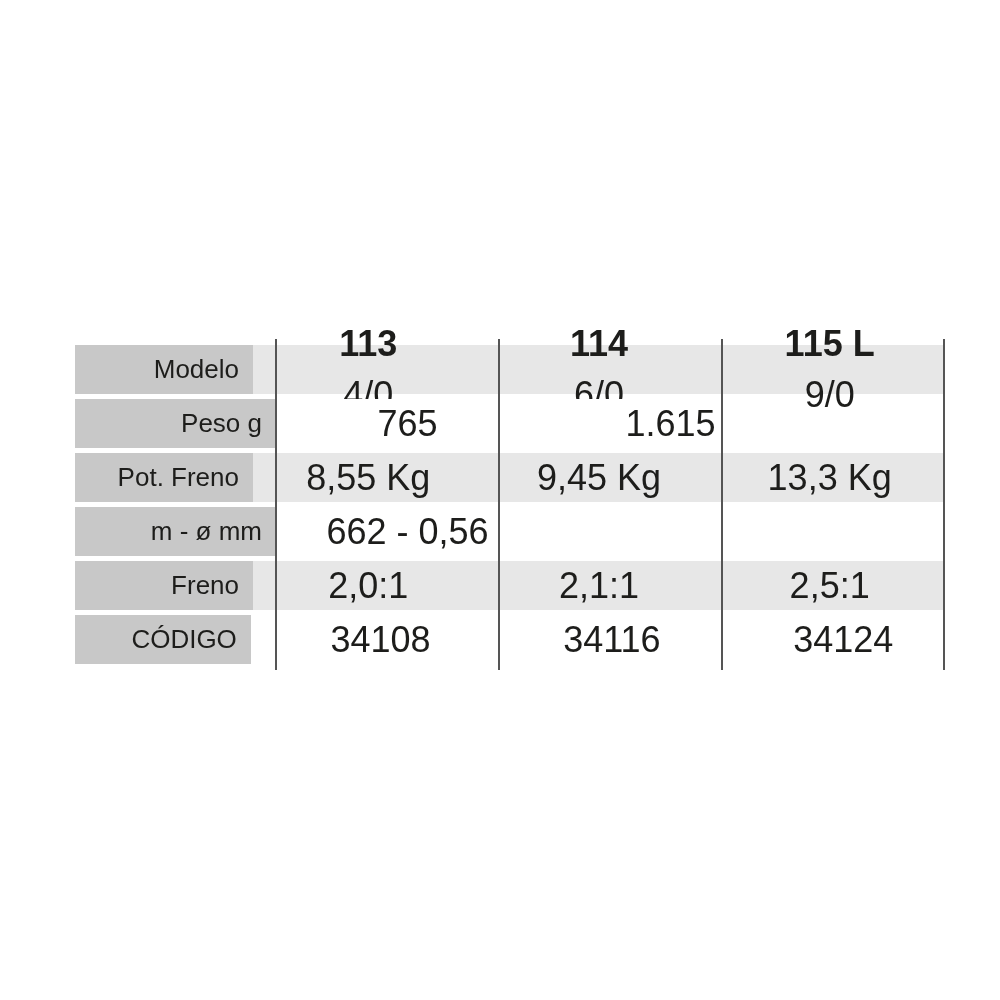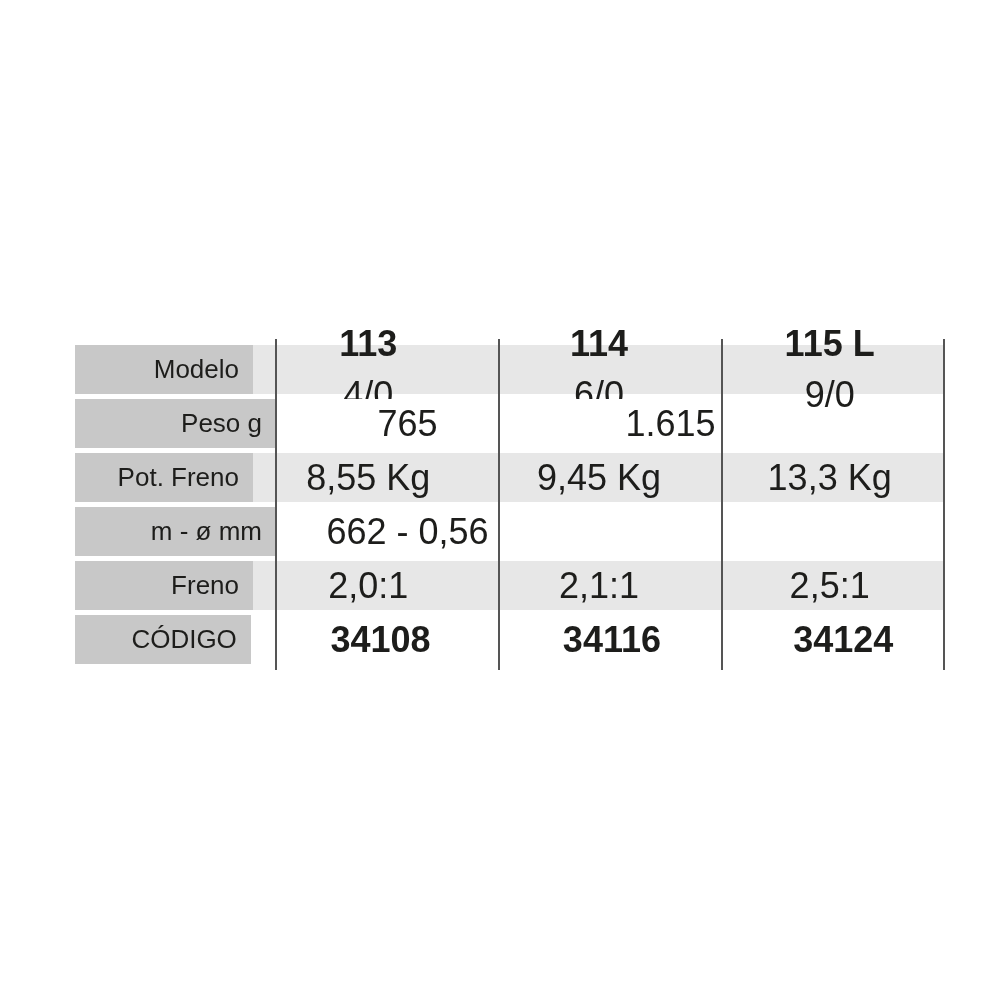--- a/index.html
+++ b/index.html
@@ -40,21 +40,21 @@
   }
   .data-cell {
     width: 263px;
     justify-content: center;
     font-size: 36px;
     gap: 0.27em;
     flex-direction: column;
   }
   .row.shaded .data-cell { background: var(--shaded-row-bg, #e7e7e7); }
   .row.plain  .data-cell { background: var(--white-row-bg, #ffffff); text-align: center; }
-  .row.code-row .data-cell { font-weight: bold; padding-left: 28px; }
+  .row.code-row .data-cell { font-weight: normal; padding-left: 28px; }
   .bold { font-weight: bold; }
   .vline {
     position: absolute;
     top: -6px;
     width: 2px;
     height: 331px;
     background: var(--divider, #555555);
   }
 </style>
 </head>

